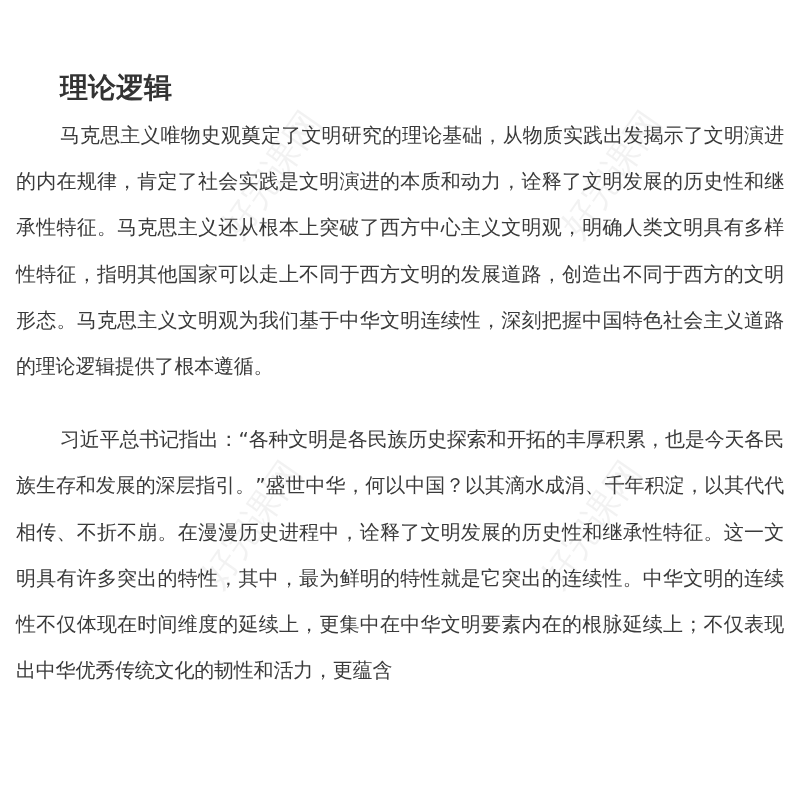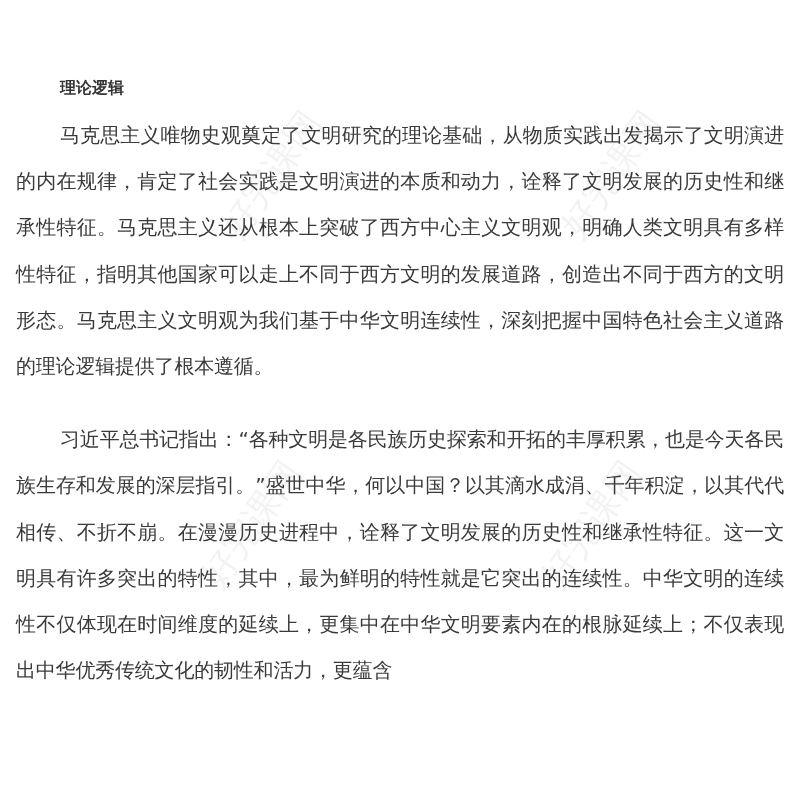--- a/index.html
+++ b/index.html
@@ -1,19 +1,19 @@
 <!DOCTYPE html>
 <html><head>
   <meta charset="utf-8">
   <style>
     html, body { margin: 0; padding: 0; background: #ffffff; }
     body { width: 800px; height: 800px; overflow: hidden; position: relative; }
     .page { position: absolute; left: 16px; top: 68px; width: 768px; color: #3a3a3a;
       font-family: "DejaVu Sans", "Liberation Sans", sans-serif; }
-    .heading { font-size: 16px; font-weight: bold; margin: 0 0 0 44px; line-height: 40px; color: #333; }
+    .heading { font-size: 28px; font-weight: bold; margin: 0 0 0 44px; line-height: 40px; color: #333; }
     .para { font-size: 20px; line-height: 46.2px; margin: 4px 0 0 0; text-indent: 44px;
       text-align: justify; letter-spacing: -0.2px; }
     .para + .para { margin-top: 27px; }
     .watermark { position: absolute; color: rgba(0,0,0,0.05); font-size: 36px; transform: rotate(-55deg);
       font-family: "DejaVu Sans", sans-serif; pointer-events: none; white-space: nowrap; }
   </style>
 </head>
 <body>
 
 <div class="watermark" style="left:200px; top:150px;">好完课网</div>

